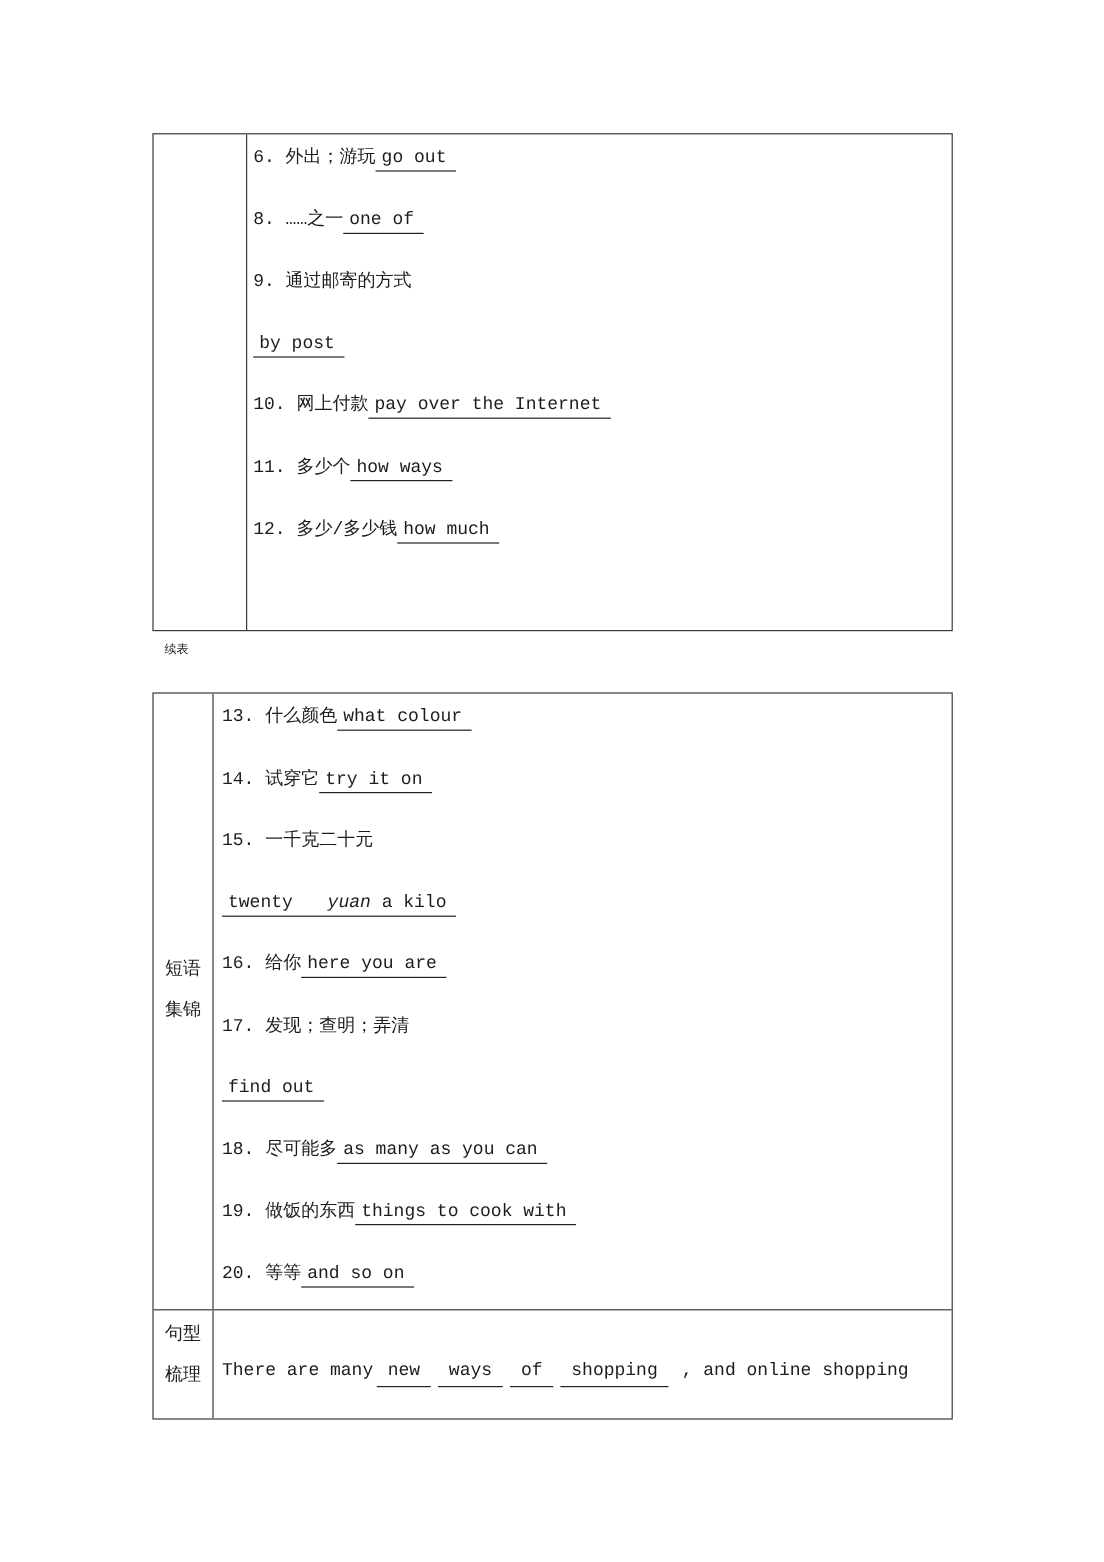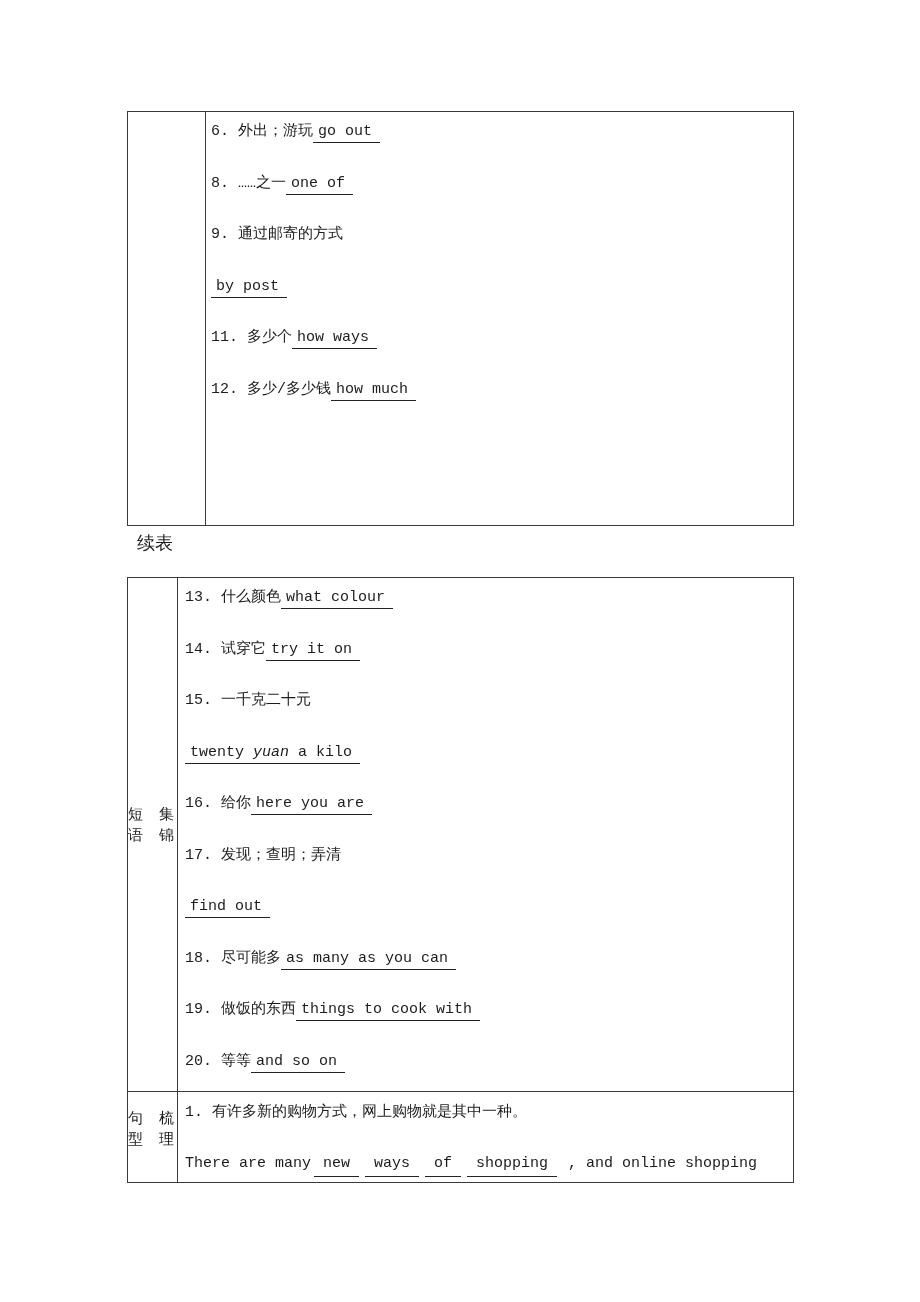--- a/index.html
+++ b/index.html
@@ -13,57 +13,58 @@
   .tbl { position:absolute; border:1px solid #3a3a3a; box-sizing:border-box; background:#fff; }
   .tbl1 { left:127px; top:111px; width:667px; height:415px; display:flex; }
   .tbl2 { left:127px; top:577px; width:667px; height:606px; display:flex; flex-direction:column; }
 
   .row { display:flex; box-sizing:border-box; }
   .row1 { height:514px; border-bottom:1px solid #3a3a3a; }
   .row2 { flex:1; }
 
   .label-cell {
     border-right:1px solid #3a3a3a; box-sizing:border-box;
-    display:flex; align-items:center; justify-content:center;
+    display:flex; flex-direction:column; align-items:center; justify-content:center;
     font-size:15px; line-height:21px; flex:0 0 auto;
   }
   .t1-label { width:78px; }
   .t2-label { width:50px; gap:13px; padding-bottom:18px; }
   .row2 .t2-label { padding-bottom:15px; }
 
   .items-cell { flex:1; padding:9px 6px 0 5px; overflow:hidden; }
   .tbl2 .items-cell { padding-left:7px; }
 
   .line { height:51.6px; line-height:21px; font-size:15px; white-space:nowrap; }
   .tbl2 .row1 .line { height:51.5px; }
 
   .zh { }
   .ans { border-bottom:1px solid #222; padding:0 8px 2px 5px; }
-  .ans em { font-style:italic; }
+  .ans em { font-style:italic;margin-left:20px; }
 
   .sent-cell { flex:1; padding:10px 6px 0 7px; font-size:15px; box-sizing:border-box; overflow:hidden; }
   .sent-zh { line-height:21px; }
   .sent-en { line-height:21px; margin-top:30px; white-space:nowrap; }
   .blank { display:inline-block; border-bottom:1px solid #222; padding:0 9px 2px; margin:0 3px; }
   .suffix { margin-left:8px; }
 
-  .cont-label { position:absolute; left:137px; top:533px; font-size:18px; line-height:20px;font-family:Liberation Serif, serif; }
+  .cont-label { position:absolute; left:137px; top:533px; font-size:10px; line-height:20px; }
 </style>
 </head>
 <body>
 
 <div class="page">
 
   <div class="tbl tbl1">
     <div class="label-cell t1-label"></div>
     <div class="items-cell" id="t1-items">
         <div class="line"><span class="zh">6. 外出；游玩</span><span class="ans"><span>go out</span></span></div>
         <div class="line"><span class="zh">8. ……之一</span><span class="ans"><span>one of</span></span></div>
         <div class="line"><span class="zh">9. 通过邮寄的方式</span></div>
         <div class="line"><span class="ans"><span>by post</span></span></div>
+        <div class="line"><span class="zh">10. 网上付款</span><span class="ans"><span>pay over the Internet</span></span></div>
         <div class="line"><span class="zh">11. 多少个</span><span class="ans"><span>how ways</span></span></div>
         <div class="line"><span class="zh">12. 多少/多少钱</span><span class="ans"><span>how much</span></span></div>
       </div>
   </div>
 
   <div class="cont-label">续表</div>
 
   <div class="tbl tbl2">
     <div class="row row1">
       <div class="label-cell t2-label">
@@ -83,21 +84,20 @@
           <div class="line"><span class="zh">20. 等等</span><span class="ans"><span>and so on</span></span></div>
         </div>
     </div>
 
     <div class="row row2">
       <div class="label-cell t2-label">
         <span>句型</span>
         <span>梳理</span>
       </div>
       <div class="sent-cell">
-        <div class="sent-zh">1. 有许多新的购物方式，网上购物就是其中一种。</div>
         <div class="sent-en">
           <span>There are many</span><span id="blanks-slot"><span class="blank">new</span><span class="blank">ways</span><span class="blank">of</span><span class="blank">shopping</span></span><span class="suffix">, and online shopping</span>
         </div>
       </div>
     </div>
   </div>
 
 </div>
 
 </body></html>

